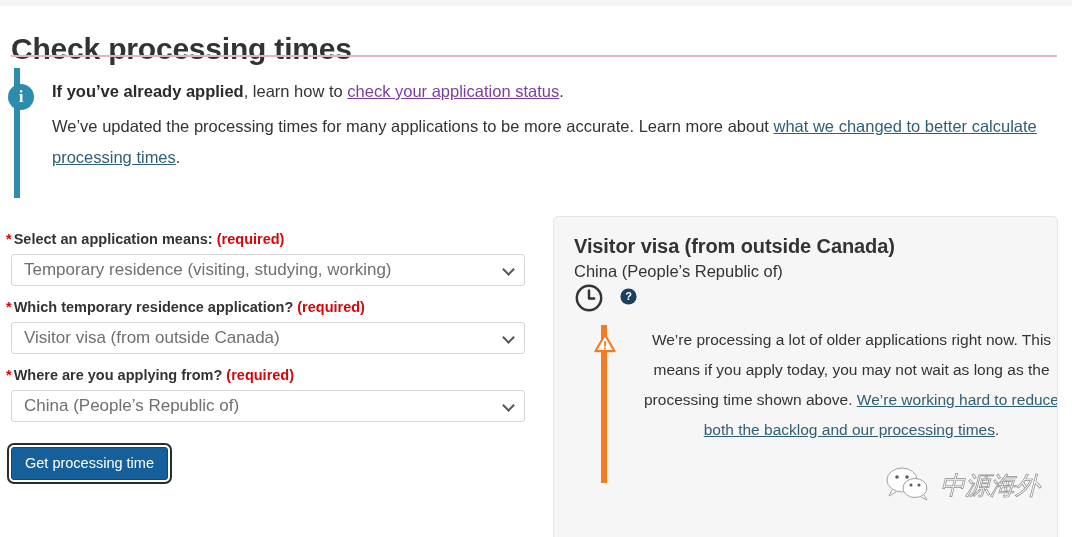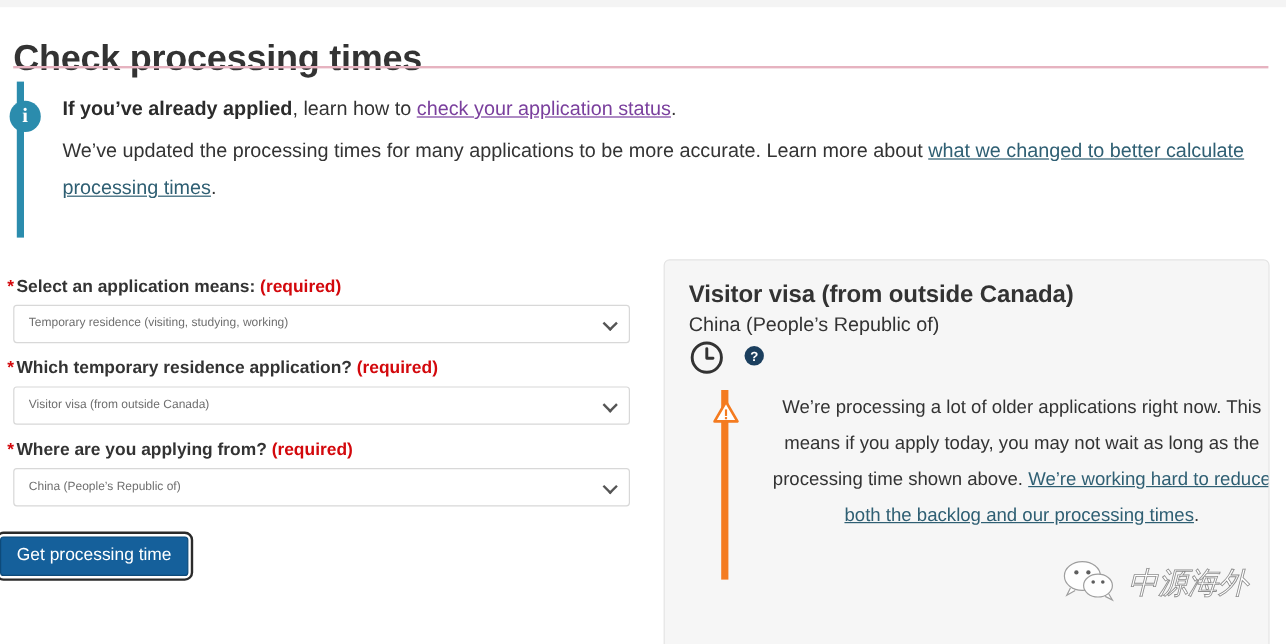--- a/index.html
+++ b/index.html
@@ -59,35 +59,35 @@
     margin:0 0 6px 6px; line-height:18px;
   }
   .req-star { color:#d3080c; font-weight:bold; margin-right:2px; }
   .req-text { color:#d3080c; font-weight:bold; }
   .select-wrap { position:relative; width:514px; margin-left:11px; }
   select.ui-select {
     -webkit-appearance:none; -moz-appearance:none; appearance:none;
     width:514px; height:32px;
     border:1px solid #d8d8d8; border-radius:3px;
     background:#ffffff; color:#6f6f6f;
-    font-family:"Liberation Sans", sans-serif; font-size:10px;
+    font-family:"Liberation Sans", sans-serif; font-size:17px;
     padding:0 28px 0 12px; line-height:30px;
   }
   .chevron {
     position:absolute; right:12px; top:11px;
     width:9px; height:9px; pointer-events:none;
   }
   .chevron:before {
     content:""; position:absolute; left:0; top:0;
     width:7px; height:7px;
     border-right:2px solid #555; border-bottom:2px solid #555;
     transform:rotate(45deg);
   }
   .btn-primary {
-    margin-top:13px;
+    margin-left:11px; margin-top:13px;
     display:inline-block; background:#15609b; color:#ffffff;
     border:1px solid #0d4a7a; border-radius:3px;
     font-family:"Liberation Sans", sans-serif; font-size:14.5px;
     padding:7px 13px 8px 13px; cursor:pointer;
     outline:2px solid #2b2b2b; outline-offset:2px;
   }
 
   
   .result-panel {
     position:absolute; left:553px; top:216px; width:505px; height:330px;

